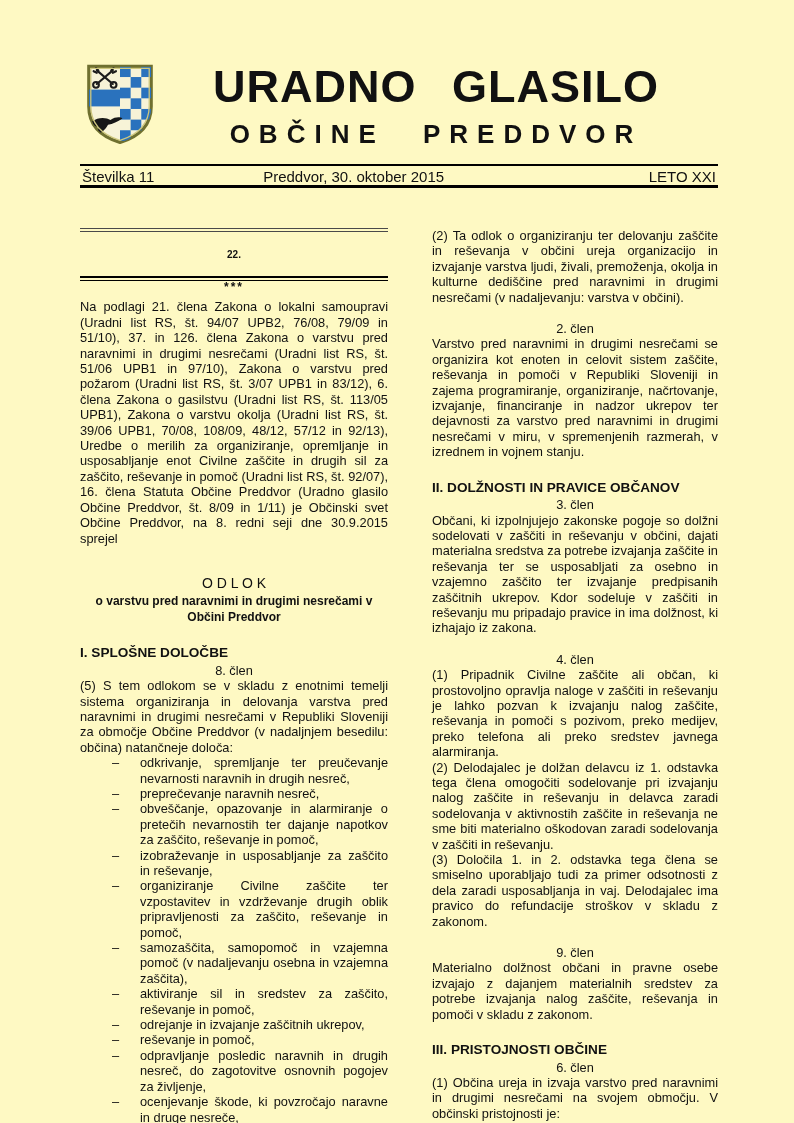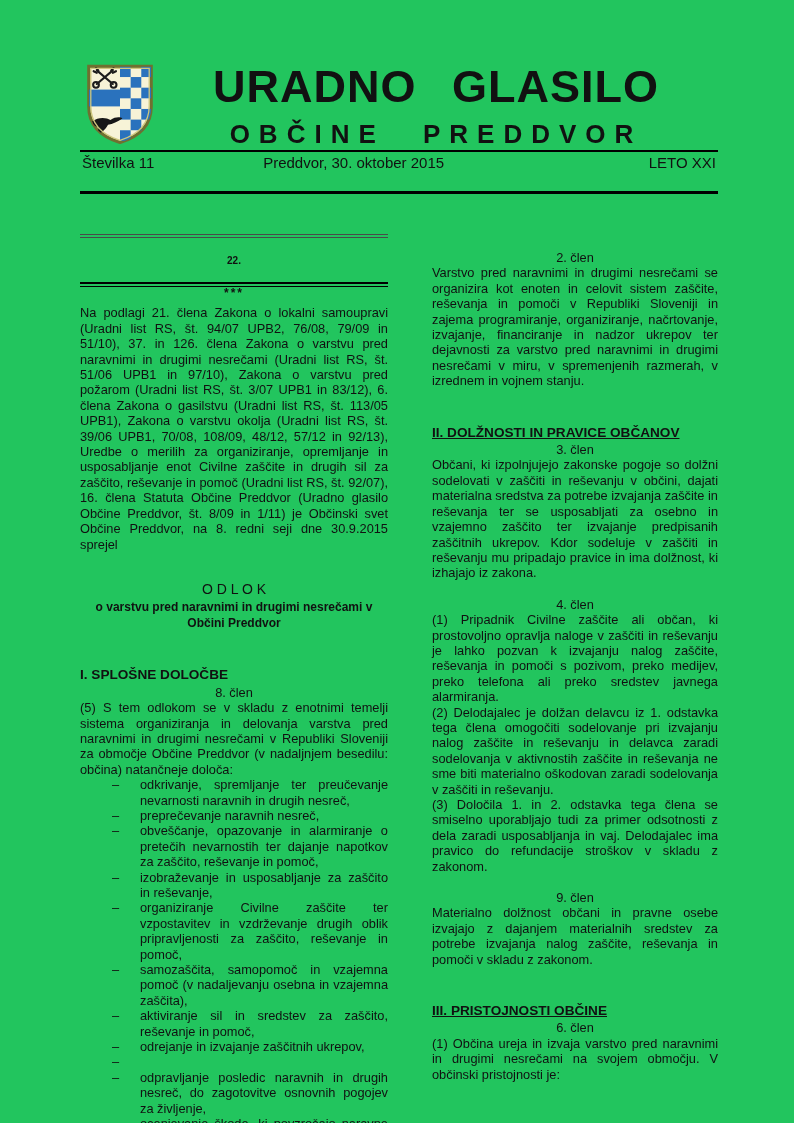--- a/index.html
+++ b/index.html
@@ -1,59 +1,59 @@
 <!DOCTYPE html>
 <html style="--shield-blue: #2a72bd; --shield-cream: #f7f3d7; --shield-border: #6f7030; --shield-inner-border: #cfc87e;"><head>
 <meta charset="utf-8">
 <style>
   html,body{margin:0;padding:0;background:#fff;}
   .page{
     position:relative;
     width:794px;height:1123px;
-    background:#22c55e;
+    background:#fef9c3;
     overflow:hidden;
     font-family:"Liberation Sans",sans-serif;
     color:#111;
     box-sizing:border-box;
     padding:54px 76px 0 80px;
   }
   
   .header{display:flex;align-items:flex-start;}
   .arms{width:80px;height:92px;flex:none;margin-top:4px;}
   .titles{flex:1;text-align:center;margin-top:10px;padding-right:6px;}
   .t1{font-weight:bold;font-size:45px;line-height:1;letter-spacing:1px;word-spacing:22px;white-space:nowrap;}
   .t2{font-weight:bold;font-size:26px;line-height:1;letter-spacing:9px;word-spacing:22px;margin-top:12px;white-space:nowrap;}
   
   .bar{
-    margin-top:0;
+    margin-top:14px;
     border-top:2px solid #000;
     border-bottom:3px solid #000;
-    padding:2px 2px 20px 2px;
+    padding:2px 2px 0 2px;
     display:flex;
     font-size:15px;
   }
   .bar .l{flex:1;text-align:left;}
   .bar .c{flex:1.5;text-align:left;}
   .bar .r{flex:1;text-align:right;}
   
   .cols{display:flex;gap:44px;margin-top:40px;font-size:12.8px;line-height:15.4px;}
   .col-l{width:308px;flex:none;}
   .col-r{flex:1;min-width:0;}
   p{margin:0;text-align:justify;}
   
   .sep-a{border-top:4px double #4a4a4a;height:0;}
   .sep-b{border-top:2px solid #000;border-bottom:1px solid #000;height:2px;}
   .art-no{text-align:center;font-weight:bold;font-size:10px;margin:15px 0 14px 0;}
   .stars{text-align:center;font-weight:bold;font-size:12px;letter-spacing:2px;line-height:8px;margin:2px 0 8px 0;}
   
   .decree-title{text-align:center;font-weight:normal;font-size:14px;margin-top:30px;}
   .decree-sub{text-align:center;font-weight:bold;font-size:12px;line-height:16px;margin-top:2px;}
   
-  .sec-head{font-weight:bold;font-size:13.6px;margin-top:36px;}
-  .sec-head.tight{margin-top:36px;text-decoration:underline;}
+  .sec-head{font-weight:bold;font-size:13.6px;margin-top:20px;}
+  .sec-head.tight{margin-top:20px;}
   .clen{text-align:center;margin-top:2px;}
   .clen.stand{margin-top:16px;}
   
   .li{display:flex;margin-left:32px;}
   .li .dash{width:28px;flex:none;}
   .li .txt{flex:1;text-align:justify;}
   .mt0{margin-top:0;}
   
   .sq{fill:var(--shield-blue,#2a72bd);}
   .shield-bg{fill:var(--shield-cream,#f7f3d7);}
@@ -156,33 +156,35 @@
       <div class="li">
         <span class="dash">–</span>
         <span class="txt">aktiviranje sil in sredstev za zaščito, reševanje in pomoč,</span>
       </div>
       <div class="li">
         <span class="dash">–</span>
         <span class="txt">odrejanje in izvajanje zaščitnih ukrepov,</span>
       </div>
       <div class="li">
         <span class="dash">–</span>
+        <span class="txt">reševanje in pomoč,</span>
       </div>
       <div class="li">
         <span class="dash">–</span>
         <span class="txt">odpravljanje posledic naravnih in drugih nesreč, do zagotovitve osnovnih pogojev za življenje,</span>
       </div>
       <div class="li">
         <span class="dash">–</span>
         <span class="txt">ocenjevanje škode, ki povzročajo naravne in druge nesreče,</span>
       </div>
 
     </div>
 
     <div class="col-r">
+      <p class="mt0">(2) Ta odlok o organiziranju ter delovanju zaščite in reševanja v občini ureja organizacijo in izvajanje varstva ljudi, živali, premoženja, okolja in kulturne dediščine pred naravnimi in drugimi nesrečami (v nadaljevanju: varstva v občini).</p>
 
       <div class="clen stand">2. člen</div>
       <p>Varstvo pred naravnimi in drugimi nesrečami se organizira kot enoten in celovit sistem zaščite, reševanja in pomoči v Republiki Sloveniji in zajema programiranje, organiziranje, načrtovanje, izvajanje, financiranje in nadzor ukrepov ter dejavnosti za varstvo pred naravnimi in drugimi nesrečami v miru, v spremenjenih razmerah, v izrednem in vojnem stanju.</p>
 
       <div class="sec-head tight">II. DOLŽNOSTI IN PRAVICE OBČANOV</div>
       <div class="clen">3. člen</div>
       <p>Občani, ki izpolnjujejo zakonske pogoje so dolžni sodelovati v zaščiti in reševanju v občini, dajati materialna sredstva za potrebe izvajanja zaščite in reševanja ter se usposabljati za osebno in vzajemno zaščito ter izvajanje predpisanih zaščitnih ukrepov. Kdor sodeluje v zaščiti in reševanju mu pripadajo pravice in ima dolžnost, ki izhajajo iz zakona.</p>
 
       <div class="clen stand">4. člen</div>
       <p>(1) Pripadnik Civilne zaščite ali občan, ki prostovoljno opravlja naloge v zaščiti in reševanju je lahko pozvan k izvajanju nalog zaščite, reševanja in pomoči s pozivom, preko medijev, preko telefona ali preko sredstev javnega alarmiranja.</p>

